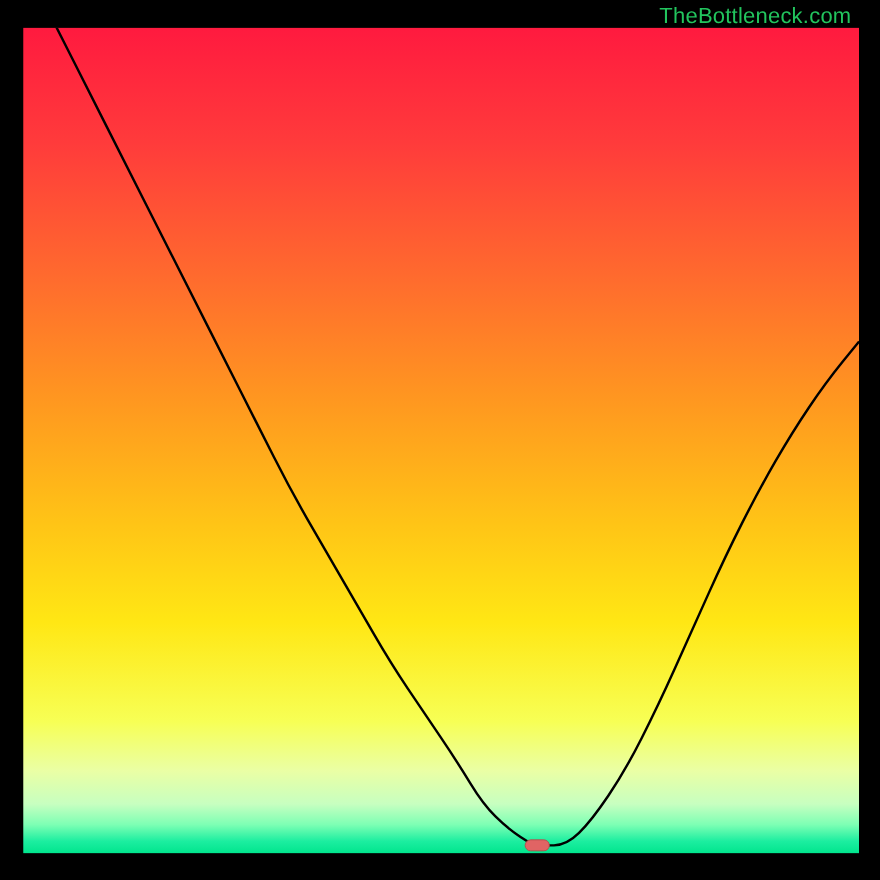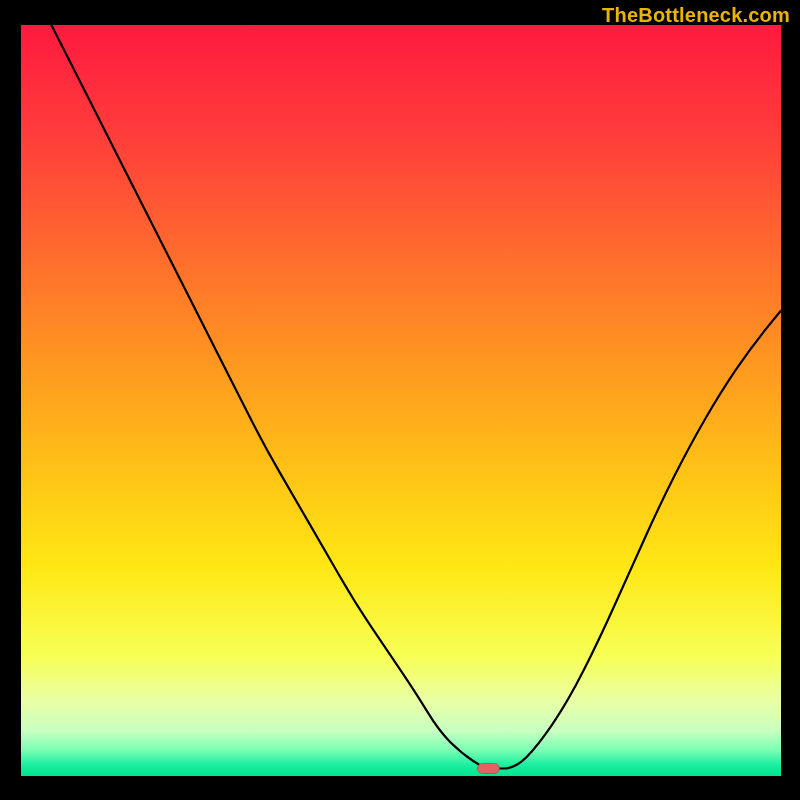--- a/index.html
+++ b/index.html
@@ -13,24 +13,24 @@
   }
   .stage {
     position: relative;
     width: 800px;
     height: 800px;
     background: #000;
   }
   .watermark {
     position: absolute;
     top: 4px;
-    right: 10px;
-    color: #eab308;
+    right: 26px;
+    color: #22c55e;
     font-size: 20px;
-    font-weight: 700;
+    font-weight: 400;
     letter-spacing: 0.2px;
     z-index: 5;
     user-select: none;
   }
   .plot {
     position: absolute;
     left: 21px;
     top: 25px;
     width: 760px;
     height: 751px;

